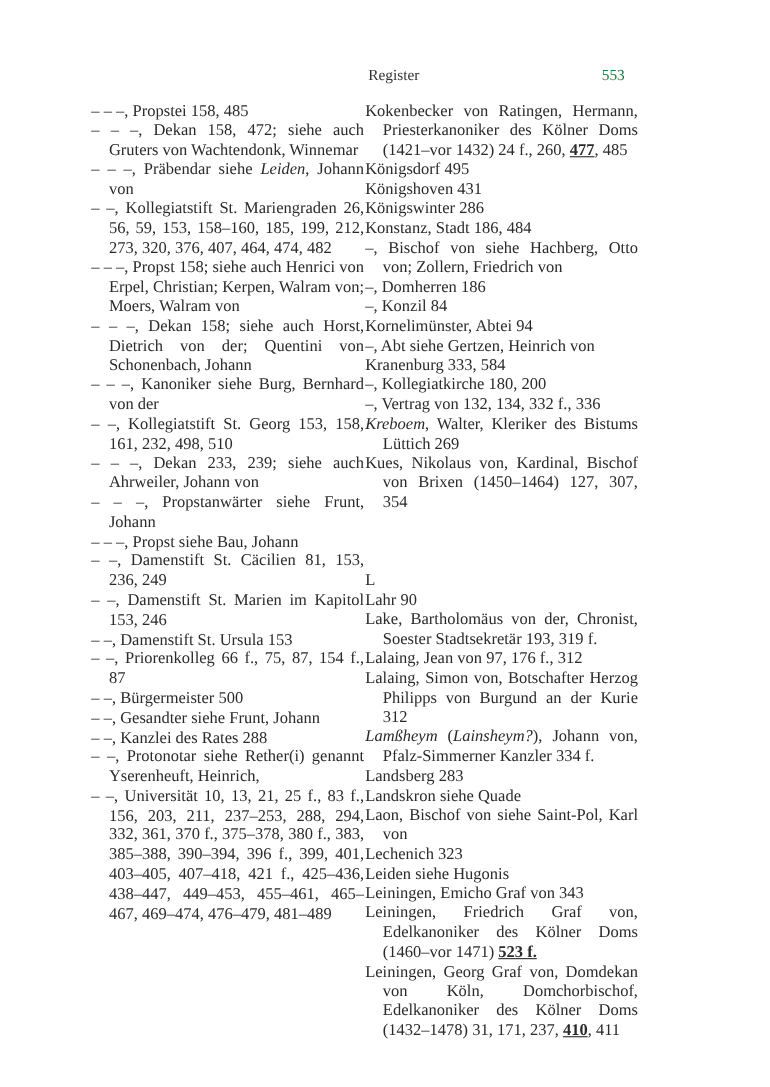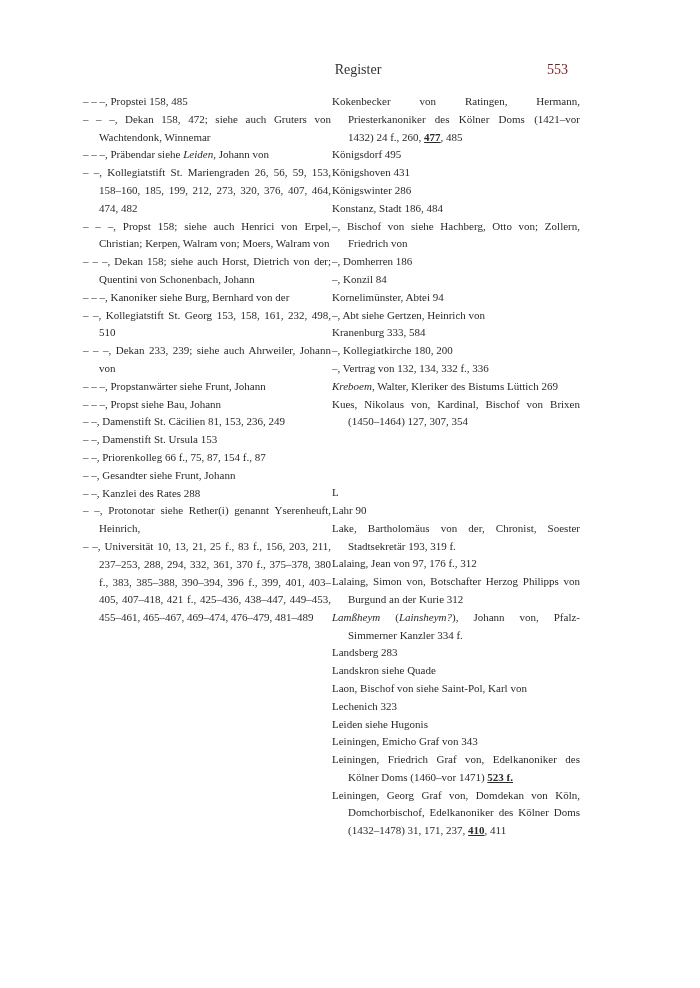--- a/index.html
+++ b/index.html
@@ -2,23 +2,23 @@
 <html><head>
   <meta charset="utf-8">
   <style>
     html, body { margin: 0; padding: 0; background: #ffffff; }
     body { width: 700px; height: 988px; position: relative; overflow: hidden;
       font-family: "DejaVu Serif", "Liberation Serif", serif; color: #222; }
     .page { position: absolute; left: 0; top: 0; width: 700px; height: 988px; }
     .header-title { position: absolute; top: 62px; left: 0; width: 700px; text-align: center;
       font-family: "Liberation Serif", serif; font-size: 14px; color: #333; padding-left: 8px; }
     .header-pageno { position: absolute; top: 62px; right: 132px;
-      font-family: "Liberation Serif", serif; font-size: 14px; color: #7f1d1d; text-align: center; }
+      font-family: "Liberation Serif", serif; font-size: 14px; color: #15803d; text-align: center; }
     .col { position: absolute; top: 93px; width: 248px;
-      font-family: "Liberation Serif", serif; font-size: 11px; line-height: 17.8px; color: #2a2a2a; }
+      font-family: "Liberation Serif", serif; font-size: 15px; line-height: 17.8px; color: #2a2a2a; }
     .col-left { left: 83px; }
     .col-right { left: 332px; }
     .entry { padding-left: 16px; text-indent: -16px; text-align: justify; margin: 0; }
     .letter-gap { height: 53px; }
     .letter { margin: 0; font-weight: normal; }
     .it { font-style: italic; }
     .bd { font-weight: bold; text-decoration: underline; }
   </style>
 </head>
 <body>
@@ -33,22 +33,24 @@
     <p class="entry"><span>– – –, Präbendar siehe </span><span class="it">Leiden</span><span>, Johann von</span></p>
     <p class="entry">– –, Kollegiatstift St. Mariengraden 26, 56, 59, 153, 158–160, 185, 199, 212, 273, 320, 376, 407, 464, 474, 482</p>
     <p class="entry">– – –, Propst 158; siehe auch Henrici von Erpel, Christian; Kerpen, Walram von; Moers, Walram von</p>
     <p class="entry">– – –, Dekan 158; siehe auch Horst, Dietrich von der; Quentini von Schonenbach, Johann</p>
     <p class="entry">– – –, Kanoniker siehe Burg, Bernhard von der</p>
     <p class="entry">– –, Kollegiatstift St. Georg 153, 158, 161, 232, 498, 510</p>
     <p class="entry">– – –, Dekan 233, 239; siehe auch Ahrweiler, Johann von</p>
     <p class="entry">– – –, Propstanwärter siehe Frunt, Johann</p>
     <p class="entry">– – –, Propst siehe Bau, Johann</p>
     <p class="entry">– –, Damenstift St. Cäcilien 81, 153, 236, 249</p>
+    <p class="entry">– –, Damenstift St. Marien im Kapitol 153, 246</p>
     <p class="entry">– –, Damenstift St. Ursula 153</p>
     <p class="entry">– –, Priorenkolleg 66 f., 75, 87, 154 f., 87</p>
+    <p class="entry">– –, Bürgermeister 500</p>
     <p class="entry">– –, Gesandter siehe Frunt, Johann</p>
     <p class="entry">– –, Kanzlei des Rates 288</p>
     <p class="entry">– –, Protonotar siehe Rether(i) genannt Yserenheuft, Heinrich,</p>
     <p class="entry">– –, Universität 10, 13, 21, 25 f., 83 f., 156, 203, 211, 237–253, 288, 294, 332, 361, 370 f., 375–378, 380 f., 383, 385–388, 390–394, 396 f., 399, 401, 403–405, 407–418, 421 f., 425–436, 438–447, 449–453, 455–461, 465–467, 469–474, 476–479, 481–489</p>
   </div>
 
   <div class="col col-right">
     <p class="entry"><span>Kokenbecker von Ratingen, Hermann, Priesterkanoniker des Kölner Doms (1421–vor 1432) 24 f., 260, </span><span class="bd">477</span><span>, 485</span></p>
     <p class="entry">Königsdorf 495</p>
     <p class="entry">Königshoven 431</p>

